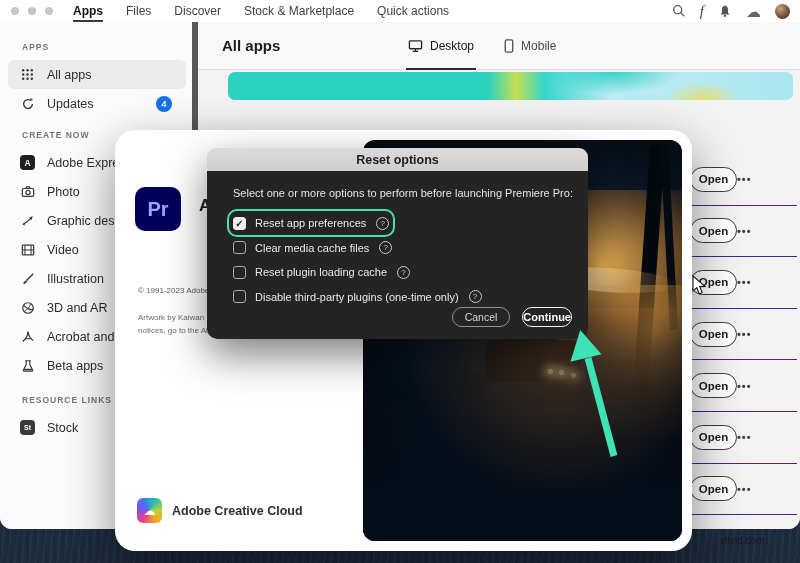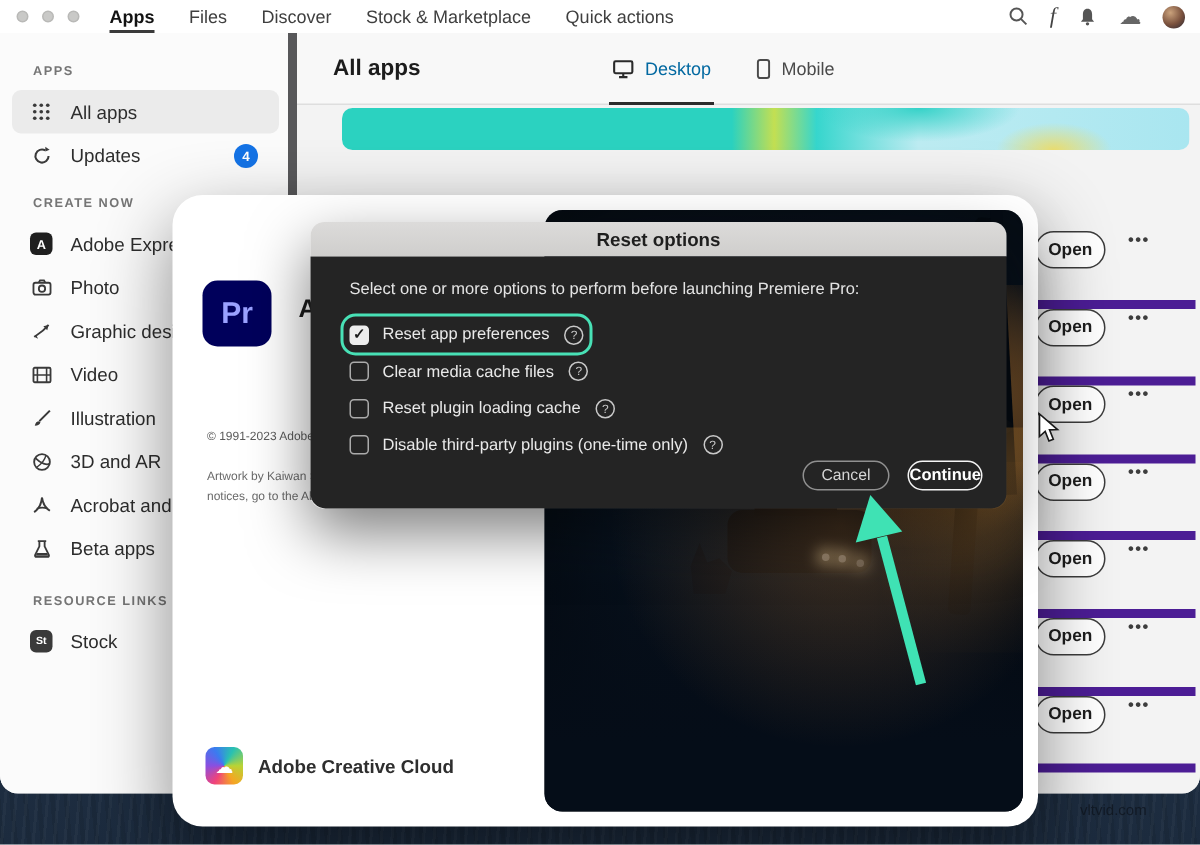--- a/index.html
+++ b/index.html
@@ -47,30 +47,30 @@
              display:flex; align-items:center; justify-content:center; }
   .mt1{margin-top:12px;} .mt2{margin-top:17px;} .mt3{margin-top:15px;}
   .divider-strip { position:absolute; left:192px; top:0; width:6px; height:100%; background:#58585a; }
 
   
   .main { position:absolute; left:198px; right:0; top:0; bottom:0; background:#f3f3f3; }
   .main-header { position:absolute; left:0; right:0; top:0; height:48px; background:#f8f8f8; border-bottom:1px solid #dedede; }
   .main-title { position:absolute; left:24px; top:15px; font-size:15px; font-weight:700; color:#1c1c1c; }
   .tabs { position:absolute; left:210px; top:0; height:48px; display:flex; gap:30px; }
   .tab { display:flex; align-items:center; gap:7px; position:relative; font-size:12px; color:#4a4a4a; }
-  .tab.active { color:#0369a1; }
+  .tab.active { color:#0f172a; }
   .tab.active::after { content:""; position:absolute; left:-2px; right:-2px; bottom:0; height:2px; background:#2b2b2b; }
   .banner { position:absolute; left:30px; right:7px; top:50px; height:28px; border-radius:7px; overflow:hidden;
             background:
               radial-gradient(55px 26px at 84% 100%, #e9dc6f, rgba(233,220,111,0) 70%),
               radial-gradient(90px 30px at 68% 0%, #35d2c8, rgba(53,210,200,0) 75%),
               linear-gradient(90deg,#2bd2c0 0%,#2bd2c0 46%,#c3df52 51%,#36d6cd 56%,#bdecf2 68%,#a9e6f0 100%); }
   .installed { position:absolute; left:24px; top:106px; font-size:13px; font-weight:700; color:#1d1d1d; }
   .apps-list { position:absolute; left:492px; right:3px; top:132px; }
-  .app-row { height:51.6px; display:flex; gap:15px; border-bottom:6px solid #4c1d95; }
+  .app-row { height:51.6px; display:flex; align-items:center; gap:0; border-bottom:1px solid #4c1d95; }
   .open-btn { width:47px; height:25px; border-radius:13px; border:1.5px solid #3c3c3c; background:#fff;
               font-size:11.5px; font-weight:600; color:#1e1e1e; display:flex; align-items:center; justify-content:center; }
   .more-dots { font-size:11px; letter-spacing:1px; color:#3d3d3d; font-weight:700; }
 
   
   .modal { position:absolute; left:115px; top:130px; width:577px; height:421px; background:#ffffff;
            border-radius:20px; box-shadow:0 18px 50px rgba(0,0,0,0.45); z-index:5; }
   .pr-icon { position:absolute; left:20px; top:57px; width:46px; height:44px; border-radius:10px; background:#00005b;
              color:#9aa1ff; font-size:20px; font-weight:700; display:flex; align-items:center; justify-content:center; }
   .app-name { position:absolute; left:84px; top:66px; font-size:17px; font-weight:700; color:#1b1b1b; white-space:nowrap; }
@@ -100,21 +100,21 @@
   .sp-grass { left:225px; top:145px; width:94px; height:150px;
               background:radial-gradient(at 70% 30%, rgba(224,152,60,0.55), rgba(122,82,32,0.25) 60%, rgba(0,0,0,0) 85%); }
   .sp-ground { left:0; bottom:0; width:100%; height:58%;
                background:radial-gradient(ellipse at 62% 18%, rgba(198,126,52,0.3), rgba(0,0,0,0) 55%),
                           linear-gradient(180deg, rgba(0,0,0,0), rgba(4,10,18,0.65) 35%, #050d18 80%); }
   .sp-light { width:5px; height:5px; border-radius:50%; background:#fff8e8;
               box-shadow:0 0 9px 4px rgba(255,238,190,0.9); }
   .l1{ left:185px; top:229px; } .l2{ left:196px; top:230px; } .l3{ left:208px; top:233px; opacity:.8; }
 
   
-  .dialog { position:absolute; left:207px; top:148px; width:464px; z-index:6; border-radius:9px;
+  .dialog { position:absolute; left:207px; top:148px; width:381px; z-index:6; border-radius:9px;
             box-shadow:0 16px 40px rgba(0,0,0,0.5); }
   .dlg-header { height:23px; background:linear-gradient(#dcdbda,#cfcecc); border-radius:9px 9px 0 0;
                 display:flex; align-items:center; justify-content:center; font-size:12.5px; font-weight:700; color:#1e1e1e; }
   .dlg-body { background:#242424; border-radius:0 0 10px 10px; height:168px; position:relative; }
   .dlg-desc { position:absolute; left:26px; top:16px; font-size:11px; color:#e4e4e4; }
   .opts { position:absolute; left:26px; top:44px; display:flex; flex-direction:column; gap:8.5px; }
   .opt-row { display:flex; align-items:center; height:16px; width:max-content; }
   .opt-row.hl { outline:2.5px solid #48e1b6; outline-offset:4px; border-radius:4px; }
   .cbx { width:13px; height:13px; border-radius:3px; border:1.5px solid #ababab; flex:none;
          display:flex; align-items:center; justify-content:center; font-size:10px; font-weight:700; color:#1c1c1c; }

